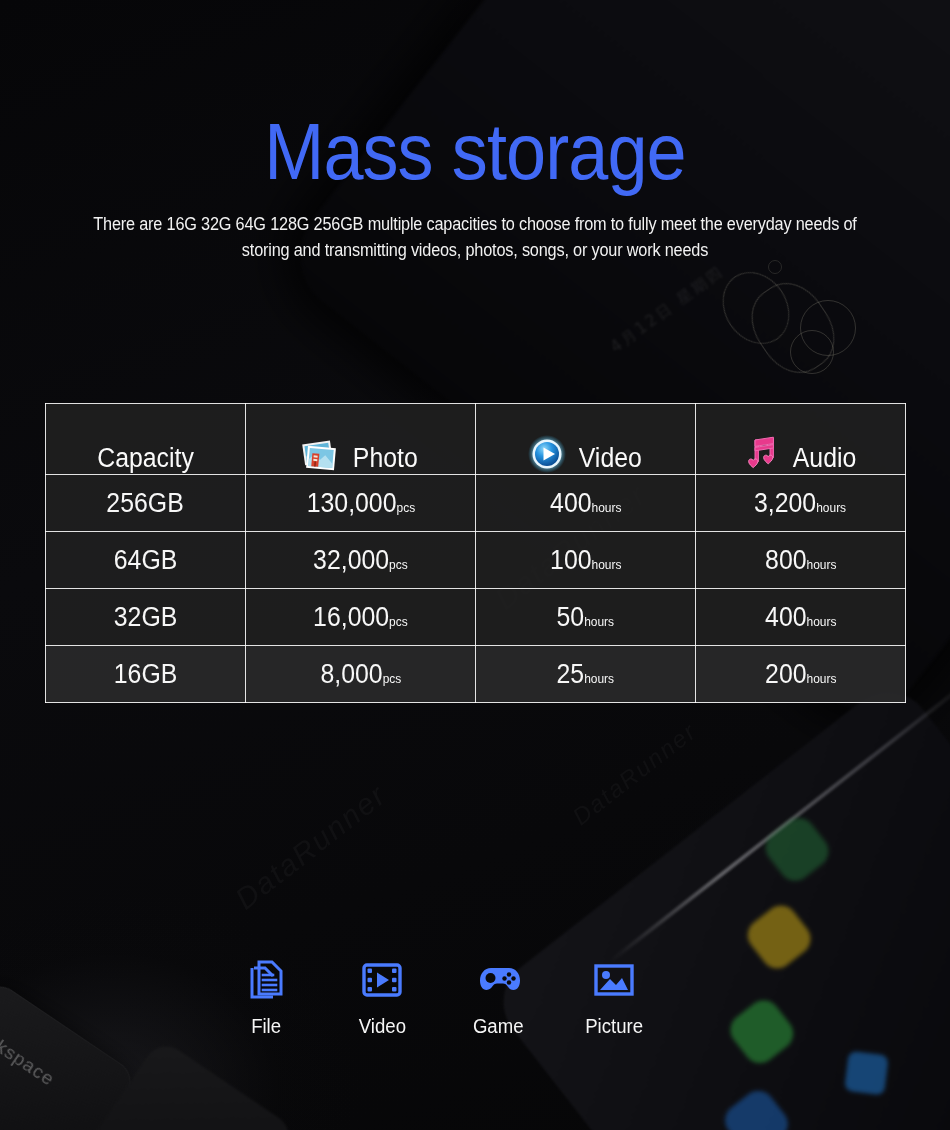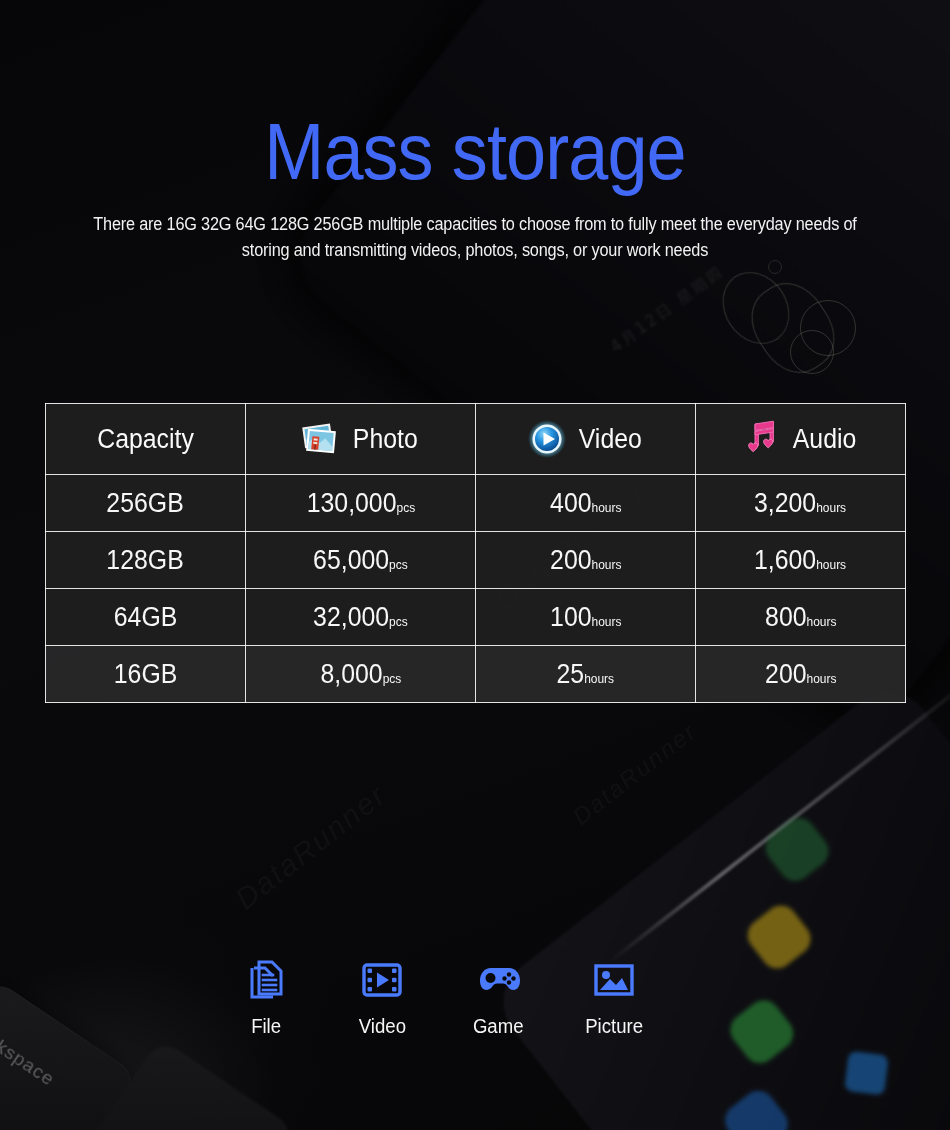--- a/index.html
+++ b/index.html
@@ -206,21 +206,21 @@
   .spec-table tr.data td { height:57px; }
   .spec-table tr.data.last td { background:rgba(41,41,42,0.92); }
 
   col.c-cap { width:200px; }
   col.c-photo { width:230px; }
   col.c-video { width:220px; }
   col.c-audio { width:210px; }
 
   .head-cell {
     display:flex;
-    align-items:center;
+    align-items:flex-end;
     justify-content:center;
     gap:9px;
     height:100%;
   }
   .head-label {
     font-size:27px;
     letter-spacing:0px;
     transform:scaleX(0.92);
     color:#fafafa;
   }
@@ -402,30 +402,30 @@
       </tr>
     </thead>
     <tbody>
       <tr class="data">
         <td><span class="cap-val">256GB</span></td>
         <td><span class="val"><span>130,000</span><span class="unit">pcs</span></span></td>
         <td><span class="val"><span>400</span><span class="unit">hours</span></span></td>
         <td><span class="val"><span>3,200</span><span class="unit">hours</span></span></td>
       </tr>
       <tr class="data">
-        <td><span class="cap-val">128GB</span></td>
-        <td><span class="val"><span>65,000</span><span class="unit">pcs</span></span></td>
-        <td><span class="val"><span>200</span><span class="unit">hours</span></span></td>
-        <td><span class="val"><span>1,600</span><span class="unit">hours</span></span></td>
-      </tr>
-      <tr class="data">
         <td><span class="cap-val">64GB</span></td>
         <td><span class="val"><span>32,000</span><span class="unit">pcs</span></span></td>
         <td><span class="val"><span>100</span><span class="unit">hours</span></span></td>
         <td><span class="val"><span>800</span><span class="unit">hours</span></span></td>
+      </tr>
+      <tr class="data">
+        <td><span class="cap-val">32GB</span></td>
+        <td><span class="val"><span>16,000</span><span class="unit">pcs</span></span></td>
+        <td><span class="val"><span>50</span><span class="unit">hours</span></span></td>
+        <td><span class="val"><span>400</span><span class="unit">hours</span></span></td>
       </tr>
       <tr class="data last">
         <td><span class="cap-val">16GB</span></td>
         <td><span class="val"><span>8,000</span><span class="unit">pcs</span></span></td>
         <td><span class="val"><span>25</span><span class="unit">hours</span></span></td>
         <td><span class="val"><span>200</span><span class="unit">hours</span></span></td>
       </tr>
     </tbody>
   </table>
 

